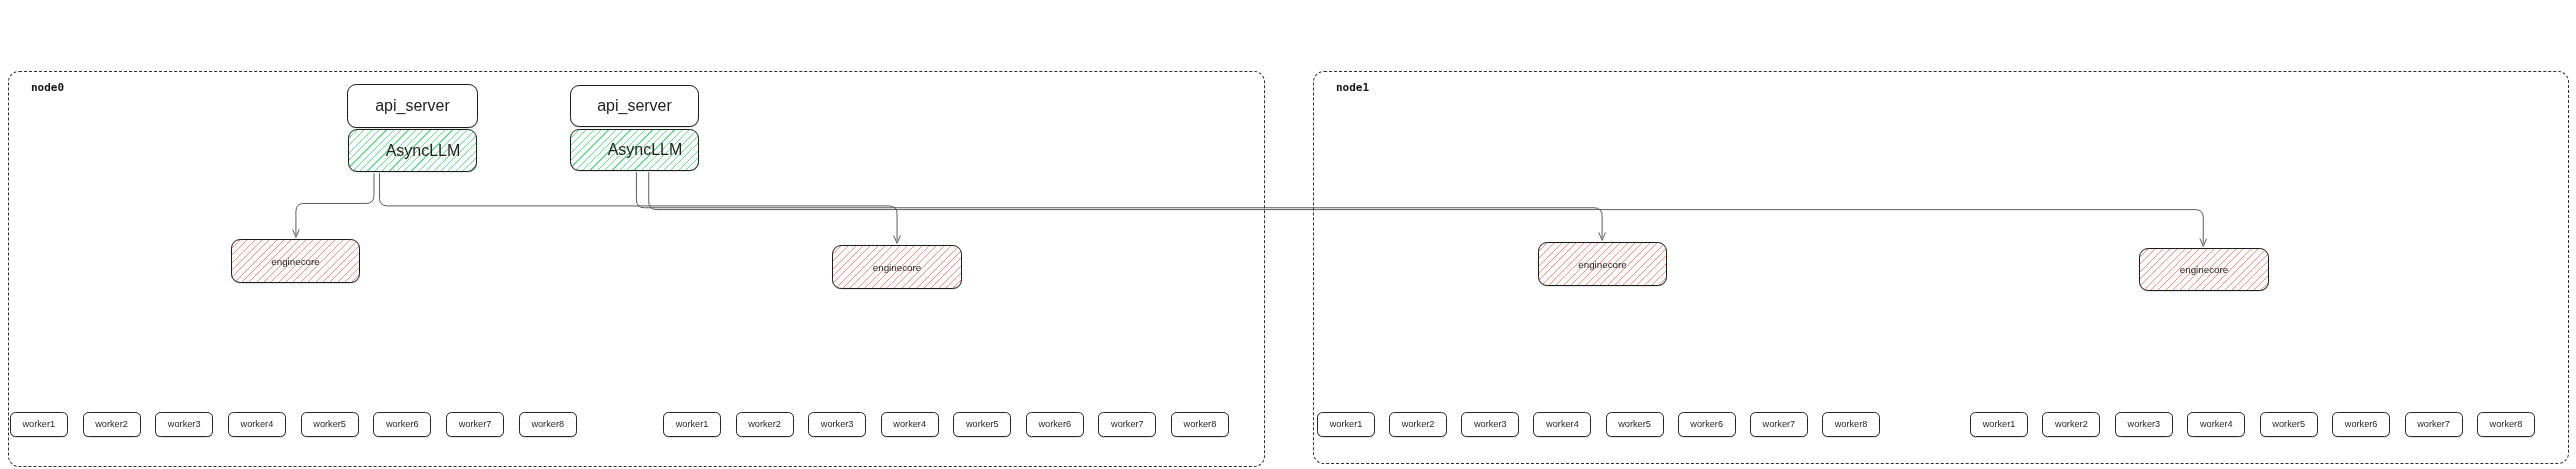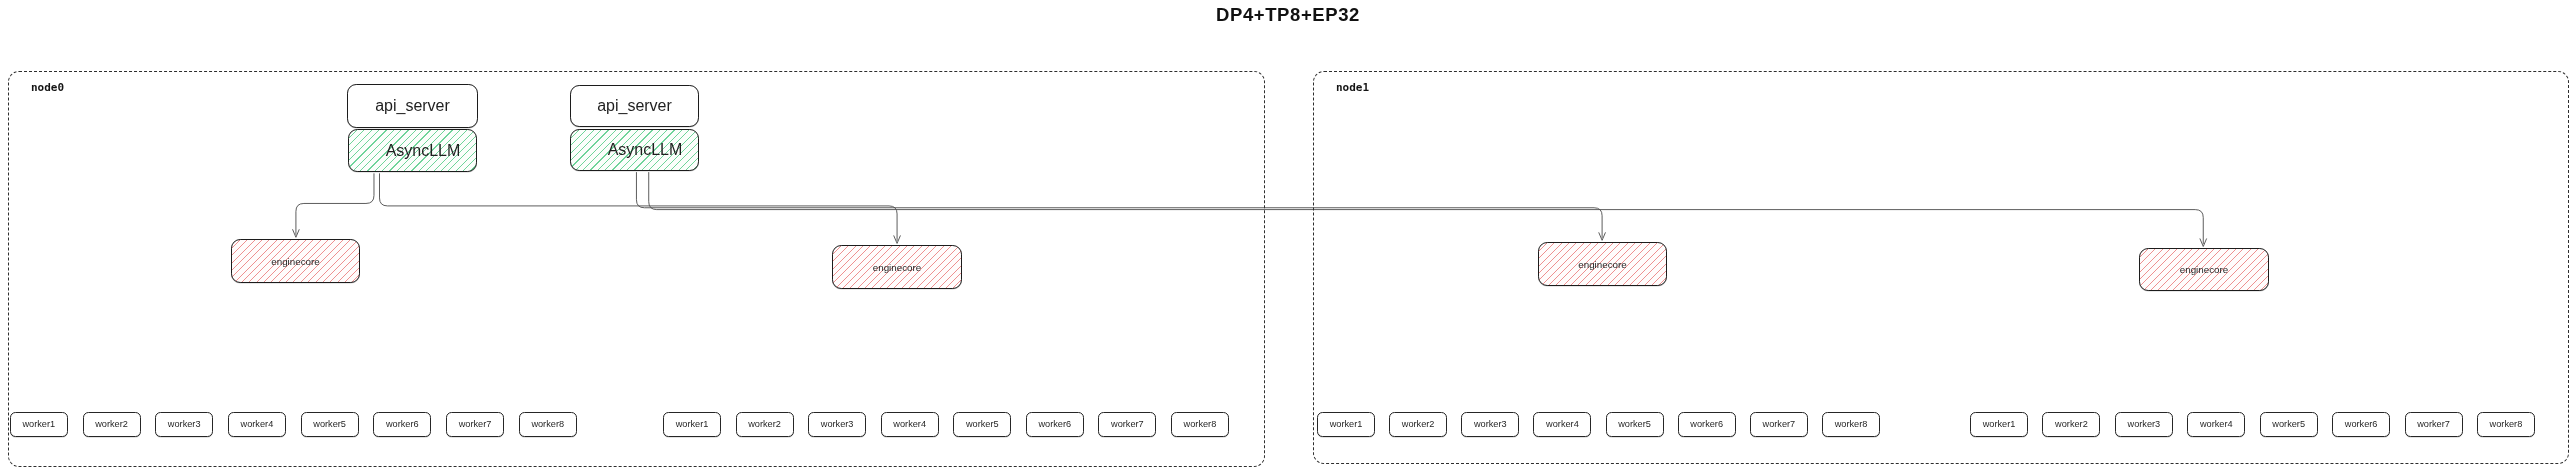--- a/index.html
+++ b/index.html
@@ -86,21 +86,20 @@
     fill:none;
     stroke:var(--edge);
     stroke-width:1.5;
   }
 </style>
 </head>
 <body>
 
 <div class="canvas">
 
-  <div class="title">DP4+TP8+EP32</div>
 
   <svg class="edges" width="2576" height="469" viewBox="0 0 4188 763">
     <path d="M607,282 L607,318 Q607,331 594,331 L493,331 Q480,331 480,344 L480,382"></path>
     <polyline points="474.5,373 480,386 485.5,373"></polyline>
     <path d="M616,282 L616,322 Q616,335 629,335 L1445,335 Q1458,335 1458,348 L1458,392"></path>
     <polyline points="1452.5,383 1458,396 1463.5,383"></polyline>
     <path d="M1034,280 L1034,325 Q1034,338 1047,338 L2592,338 Q2605,338 2605,351 L2605,387"></path>
     <polyline points="2599.5,378 2605,391 2610.5,378"></polyline>
     <path d="M1054,280 L1054,328 Q1054,341 1067,341 L3570,341 Q3583,341 3583,354 L3583,397"></path>
     <polyline points="3577.5,388 3583,401 3588.5,388"></polyline>

